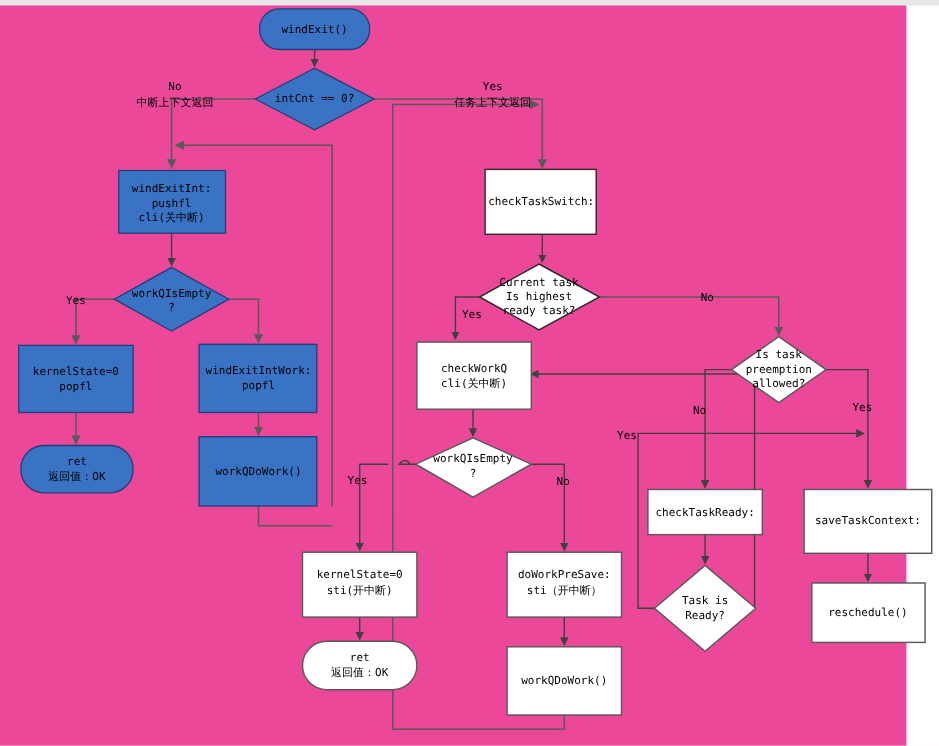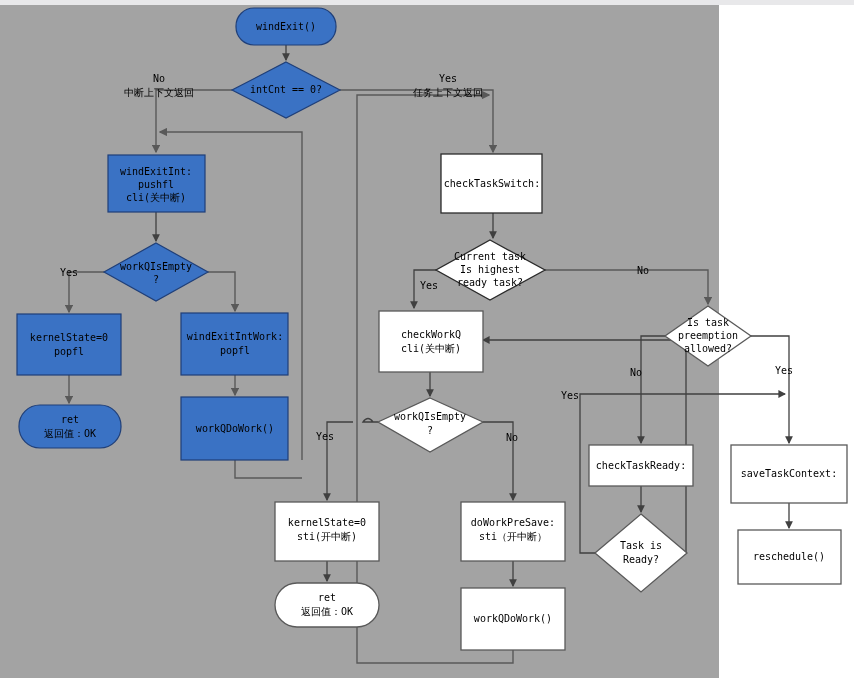--- a/index.html
+++ b/index.html
@@ -8,23 +8,23 @@
     background: #ffffff;
   }
   body {
     width: 854px;
     height: 678px;
     font-family: "DejaVu Sans Mono", "Liberation Mono", monospace;
     overflow: hidden;
   }
   #flow-root {
     position: relative;
-    width: 719px;
+    width: 824px;
     height: 678px;
-    background: #a3a3a3;
+    background: #ec4899;
   }
   svg#flow-svg {
     display: block;
     width: 854px;
     height: 678px;
   }
   .node-text {
     font-family: "DejaVu Sans Mono", "Liberation Mono", monospace;
     font-size: 10px;
     fill: #000000;

